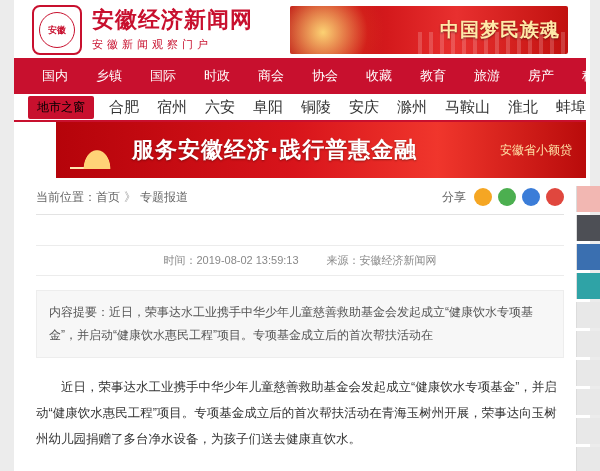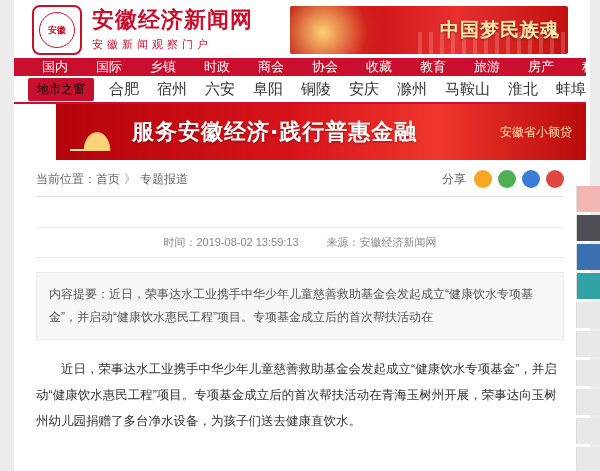--- a/index.html
+++ b/index.html
@@ -67,21 +67,21 @@
     position:relative;z-index:2;
     font-family:"DejaVu Sans",sans-serif;
     font-size:19px;font-weight:bold;color:#ffe9a8;
     text-shadow:0 1px 2px rgba(0,0,0,.45);
     letter-spacing:1px;
   }
   
   .nav-main{
     background:#c8102e;color:#fff;
     display:flex;align-items:center;
-    height:18px;padding:0 14px;box-sizing:border-box;
+    height:36px;padding:0 14px;box-sizing:border-box;
   }
   .nav-main .item{
     font-size:13px;color:#fff;
     padding:0 14px;line-height:30px;white-space:nowrap;
   }
   .nav-sub{
     background:#fff;
     display:flex;align-items:center;
     height:28px;padding:0 14px;box-sizing:border-box;
     border-bottom:2px solid #c8102e;
@@ -208,22 +208,22 @@
       </div>
       <div class="banner-ad">
         <div class="glow"></div>
         <div class="city"></div>
         <div class="ad-text">中国梦民族魂</div>
       </div>
     </div>
 
     <div class="nav-main">
       <span class="item">国内</span>
+      <span class="item">乡镇</span>
       <span class="item">国际</span>
-      <span class="item">乡镇</span>
       <span class="item">时政</span>
       <span class="item">商会</span>
       <span class="item">协会</span>
       <span class="item">收藏</span>
       <span class="item">教育</span>
       <span class="item">旅游</span>
       <span class="item">房产</span>
       <span class="item">科技</span>
     </div>
 

